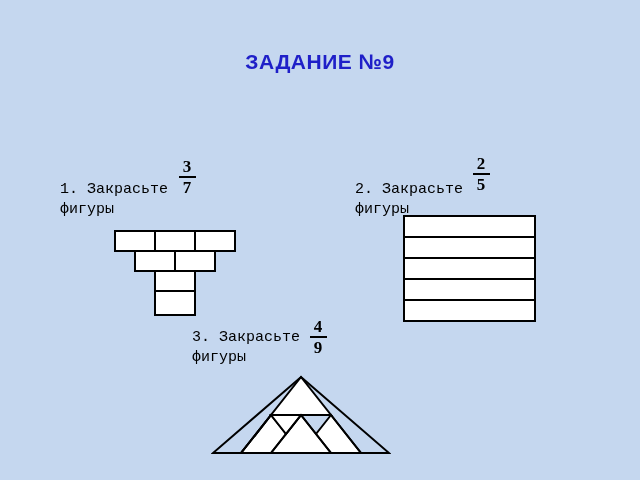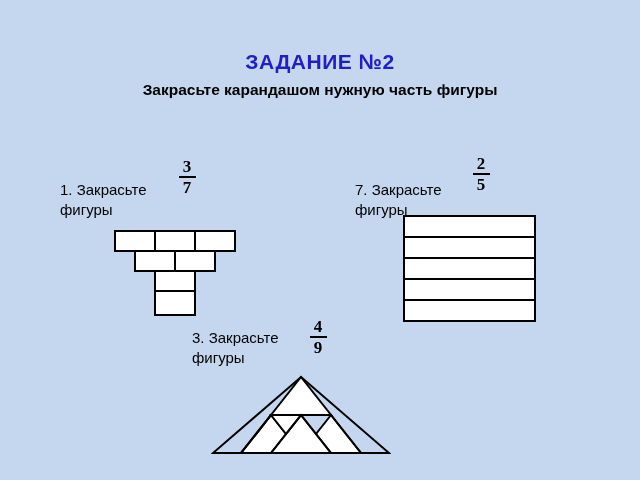--- a/index.html
+++ b/index.html
@@ -39,20 +39,21 @@
     color: #000000;
     font-weight: bold;
     font-size: 15.5px;
   }
   .task-label {
     position: absolute;
     color: #000;
     font-size: 15px;
     line-height: 20px;
     white-space: pre-line;
+    font-family: Liberation Mono, monospace;
   }
   .frac {
     position: absolute;
     width: 34px;
     text-align: center;
     color: #000;
     font-weight: bold;
     font-size: 17px;
     font-family: "Liberation Serif", serif;
   }
@@ -76,22 +77,21 @@
   }
   .figure svg {
     display: block;
   }
 </style>
 </head>
 <body>
 
 <div class="slide">
 
-  <div class="title">ЗАДАНИЕ №2</div>
-  <div class="subtitle">Закрасьте карандашом нужную часть фигуры</div>
+  <div class="title">ЗАДАНИЕ №9</div>
 
   <div class="task-label" style="left:60px; top:180px; width:160px;">1. Закрасьте
 фигуры</div>
 
   <div class="frac" style="left:170px; top:158px;">
     <span class="num">3</span>
     <span class="bar"></span>
     <span class="den">7</span>
   </div>
 
@@ -102,21 +102,21 @@
         <rect x="41" y="1" width="40" height="20"></rect>
         <rect x="81" y="1" width="40" height="20"></rect>
         <rect x="21" y="21" width="40" height="20"></rect>
         <rect x="61" y="21" width="40" height="20"></rect>
         <rect x="41" y="41" width="40" height="20"></rect>
         <rect x="41" y="61" width="40" height="24"></rect>
       </g>
     </svg>
   </div>
 
-  <div class="task-label" style="left:355px; top:180px; width:160px;">7. Закрасьте
+  <div class="task-label" style="left:355px; top:180px; width:160px;">2. Закрасьте
 фигуры</div>
 
   <div class="frac" style="left:464px; top:155px;">
     <span class="num">2</span>
     <span class="bar"></span>
     <span class="den">5</span>
   </div>
 
   <div class="figure" style="left:403px; top:215px;">
     <svg width="134" height="108" viewBox="0 0 134 108">

